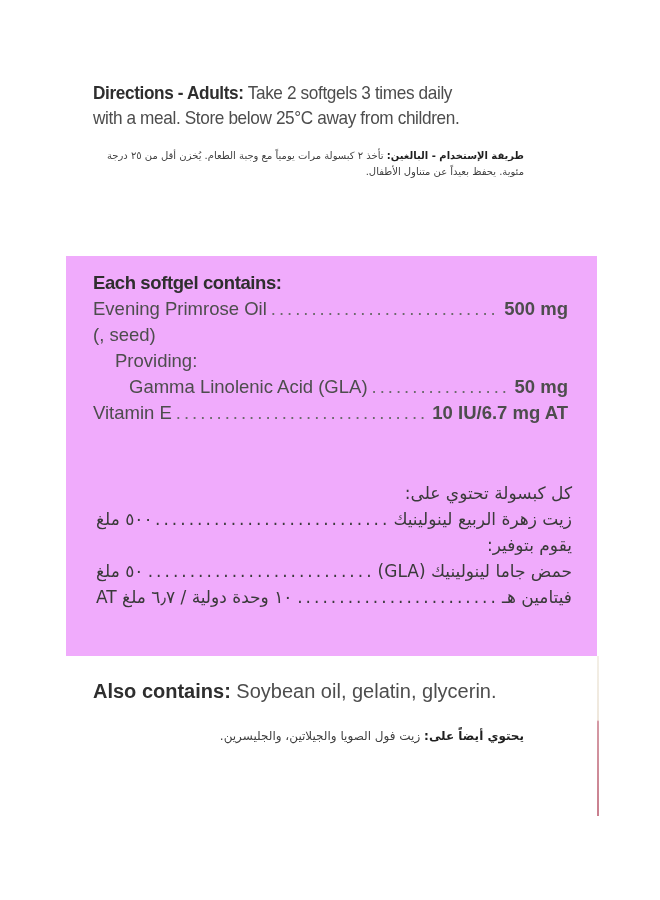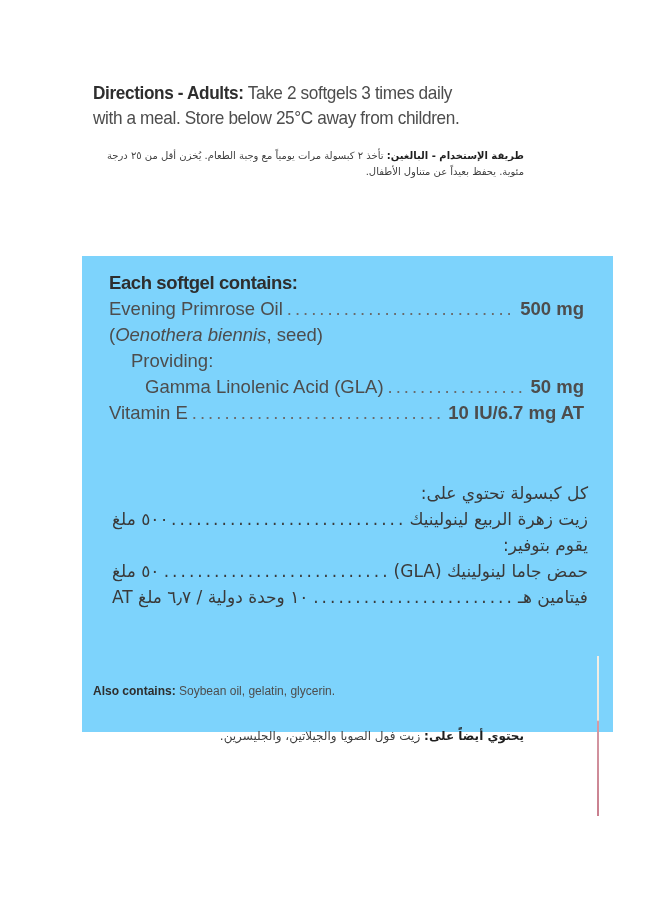--- a/index.html
+++ b/index.html
@@ -7,31 +7,31 @@
     width: 660px; height: 900px; background: #ffffff; position: relative; overflow: hidden;
     font-family: "Liberation Sans", sans-serif; color: #4a4a4a;
   }
   .label-page { position: absolute; left: 0; top: 0; width: 660px; height: 900px; border-radius: 31px; }
   .directions { position: absolute; left: 93px; top: 80px; width: 500px; }
   .en { font-family: "Liberation Sans", sans-serif; font-size: 18.5px; line-height: 25px; color: #4d4d4d; letter-spacing: -0.4px; transform: scaleX(0.93); transform-origin: left top; white-space: nowrap; }
   .en b { color: #2e2e2e; font-weight: bold; }
   .ar { direction: rtl; text-align: right; font-family: "DejaVu Sans", sans-serif; font-size: 10px; line-height: 16px; color: #3f3f3f; }
   .ar b { color: #1f1f1f; }
   .dir-ar { position: absolute; left: 80px; top: 148px; width: 444px; }
-  .panel { position: absolute; left: 82px; top: 256px; width: 531px; height: 476px; background: #7dd3fc; }
+  .panel { position: absolute; left: 66px; top: 256px; width: 531px; height: 400px; background: #f0abfc; }
   .panel-inner { position: absolute; left: 27px; top: 14px; width: 475px; }
   .row { display: flex; align-items: flex-start; font-size: 18.5px; line-height: 26px; color: #4d4d4d; white-space: nowrap; }
   .row .name { flex: 0 0 auto; }
   .row .dots { flex: 1 1 auto; overflow: hidden; letter-spacing: 3px; color: #6a6a6a; margin: 0 4px; }
   .row .amt { flex: 0 0 auto; font-weight: bold; }
   .heading { font-weight: bold; color: #2e2e2e; font-size: 18.5px; line-height: 26px; }
   .ar-panel { position: absolute; left: 30px; top: 224px; width: 476px; direction: rtl; font-family: "DejaVu Sans", sans-serif; font-size: 17px; line-height: 26px; color: #3a3a3a; text-align: right; }
   .ar-row { display: flex; align-items: baseline; white-space: nowrap; }
   .ar-row .dots { flex: 1 1 auto; overflow: hidden; letter-spacing: 3px; margin: 0 3px; }
-  .also { position: absolute; left: 93px; top: 680px; font-size: 12px; line-height: 22px; color: #4d4d4d; white-space: nowrap; }
+  .also { position: absolute; left: 93px; top: 680px; font-size: 20px; line-height: 22px; color: #4d4d4d; white-space: nowrap; }
   .also b { color: #2e2e2e; }
   .also-ar { position: absolute; left: 120px; top: 724px; width: 404px; font-size: 12px; line-height: 24px; }
   .edge-line { position: absolute; left: 597px; top: 656px; width: 2px; height: 160px; background: linear-gradient(#f3efe6 0%, #efe7dc 40%, #d59aa5 41%, #c97f8e 100%); }
 </style>
 </head>
 <body>
 
 <div class="label-page">
 
   <div class="directions">
@@ -44,21 +44,20 @@
   <div class="panel">
     <div class="panel-inner">
       <div class="heading en" style="transform:none">Each softgel contains:</div>
       <div class="row">
         <span class="name">Evening Primrose Oil</span>
         <span class="dots">....................................................</span>
         <span class="amt">500 mg</span>
       </div>
       <div class="row">
         <span>(</span>
-          <i>Oenothera biennis</i>
           <span>, seed)</span>
       </div>
       <div class="row" style="padding-left:22px">
         <span>Providing:</span>
       </div>
       <div class="row" style="padding-left:36px">
         <span class="name">Gamma Linolenic Acid (GLA)</span>
         <span class="dots">....................................................</span>
         <span class="amt">50 mg</span>
       </div>

